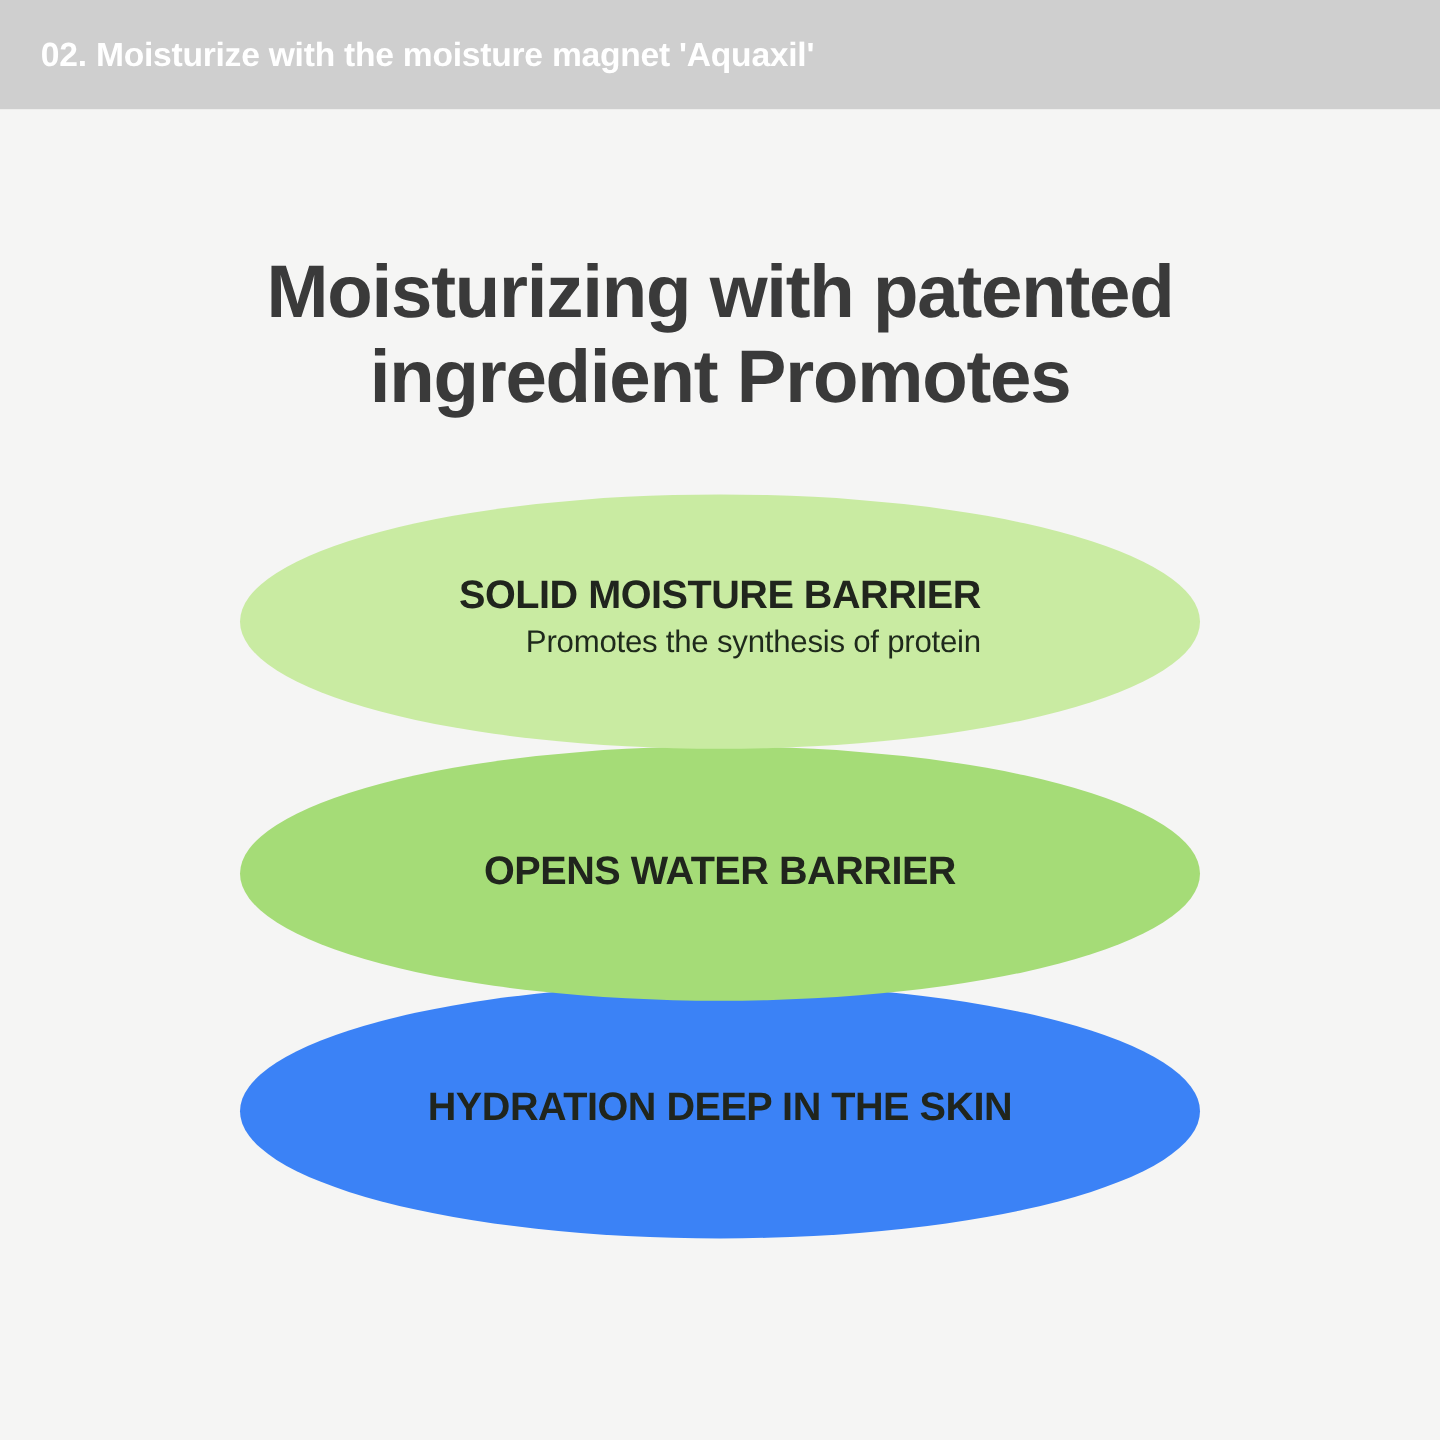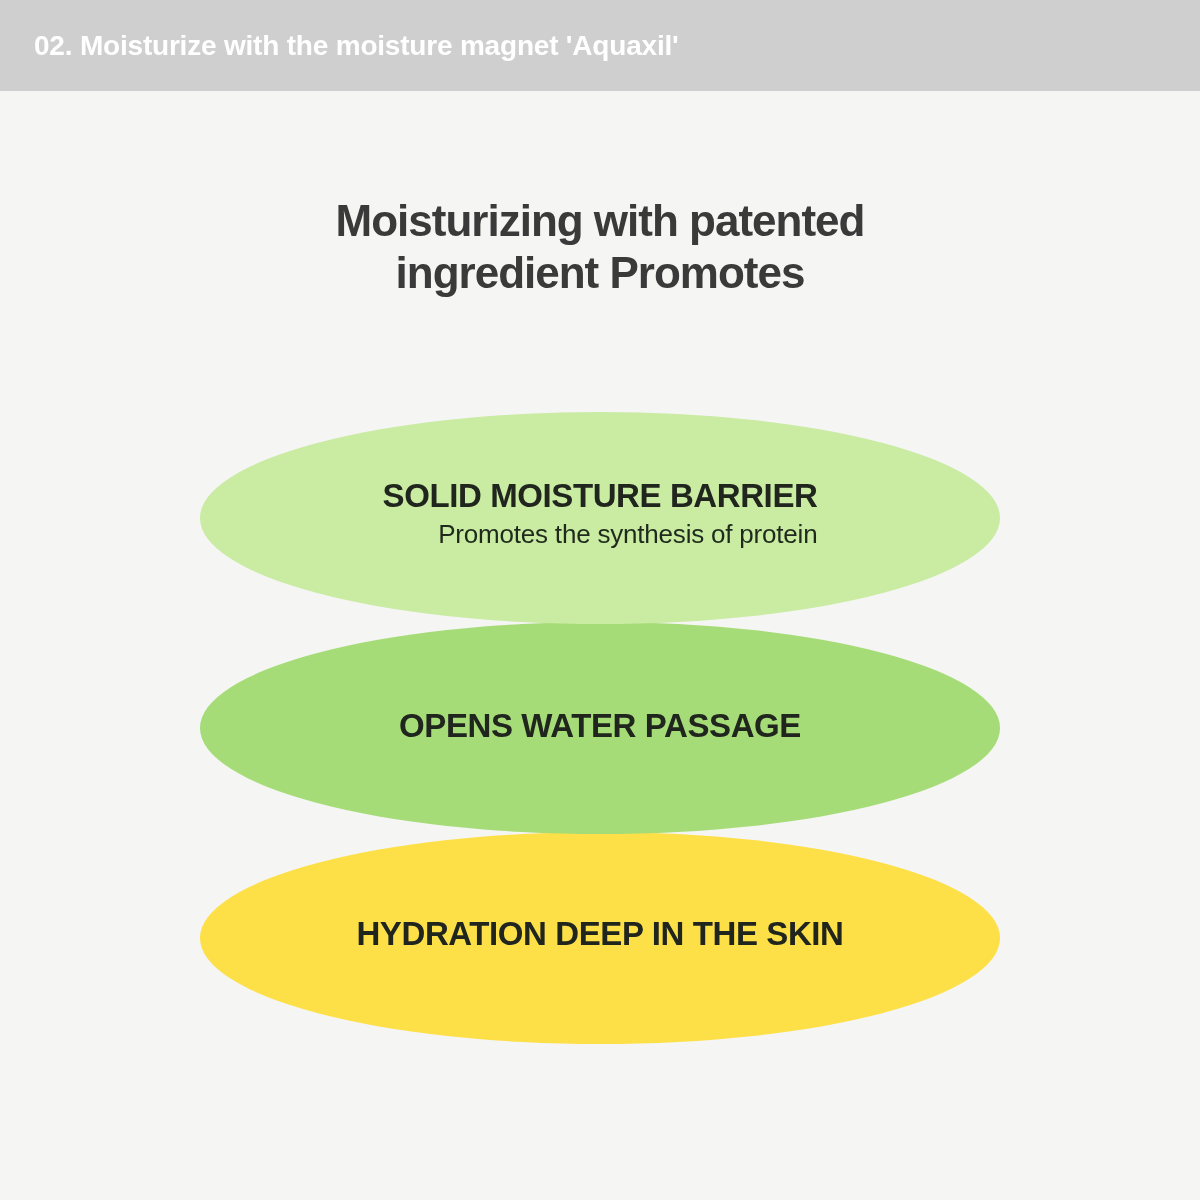--- a/index.html
+++ b/index.html
@@ -39,21 +39,21 @@
   }
 
   
   .page-title {
     position: absolute;
     left: 0;
     top: 166px;
     width: 1200px;
     text-align: center;
     color: #3a3a3a;
-    font-size: 44px;
+    font-size: 62px;
     font-weight: bold;
     line-height: 1.16;
     letter-spacing: -1px;
   }
 
   .page-title-line {
     display: block;
   }
 
   
@@ -84,22 +84,22 @@
     z-index: 3;
   }
 
   .ellipse-1 {
     top: 210px;
     background: #a5dc77;
     z-index: 2;
   }
 
   .ellipse-2 {
-    top: 420px;
-    background: #fde047;
+    top: 408px;
+    background: #3b82f6;
     z-index: 1;
   }
 
   .ellipse-heading {
     font-size: 33px;
     font-weight: bold;
     color: #20251d;
     letter-spacing: -0.4px;
     line-height: 1.15;
     white-space: nowrap;
@@ -136,21 +136,21 @@
 <div class="ellipse-stack">
 
   <div class="ellipse ellipse-2">
     <div class="ellipse-textblock">
       <div class="ellipse-heading">HYDRATION DEEP IN THE SKIN</div>
     </div>
   </div>
 
   <div class="ellipse ellipse-1">
     <div class="ellipse-textblock">
-      <div class="ellipse-heading">OPENS WATER PASSAGE</div>
+      <div class="ellipse-heading">OPENS WATER BARRIER</div>
     </div>
   </div>
 
   <div class="ellipse ellipse-0">
     <div class="ellipse-textblock">
       <div class="ellipse-heading">SOLID MOISTURE BARRIER</div>
       <div class="ellipse-sub">Promotes the synthesis of protein</div>
     </div>
   </div>
 

